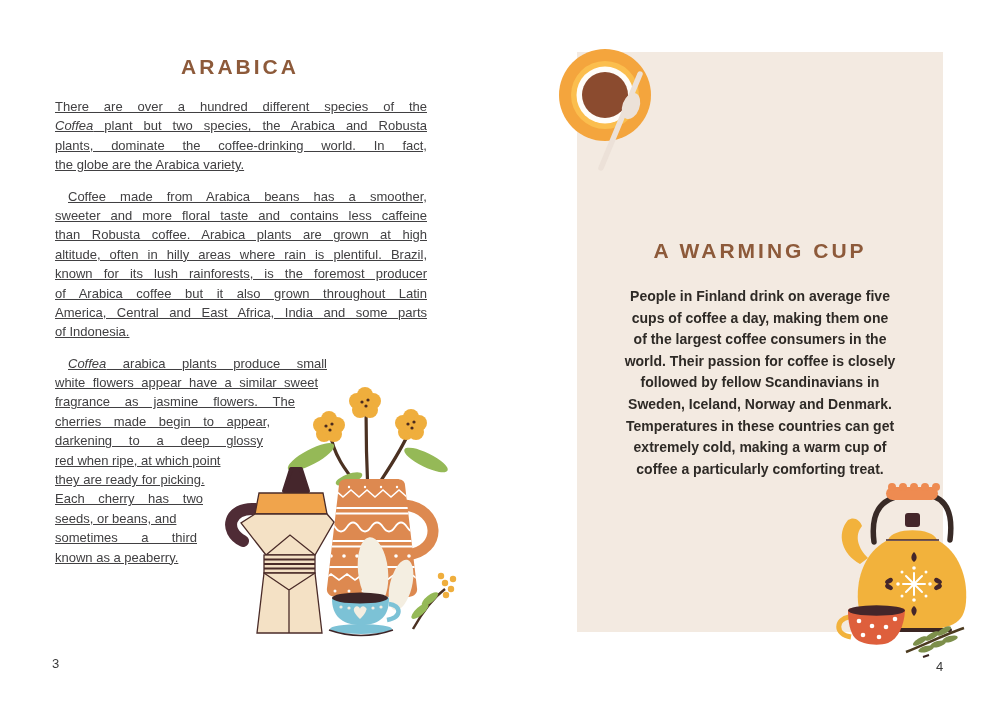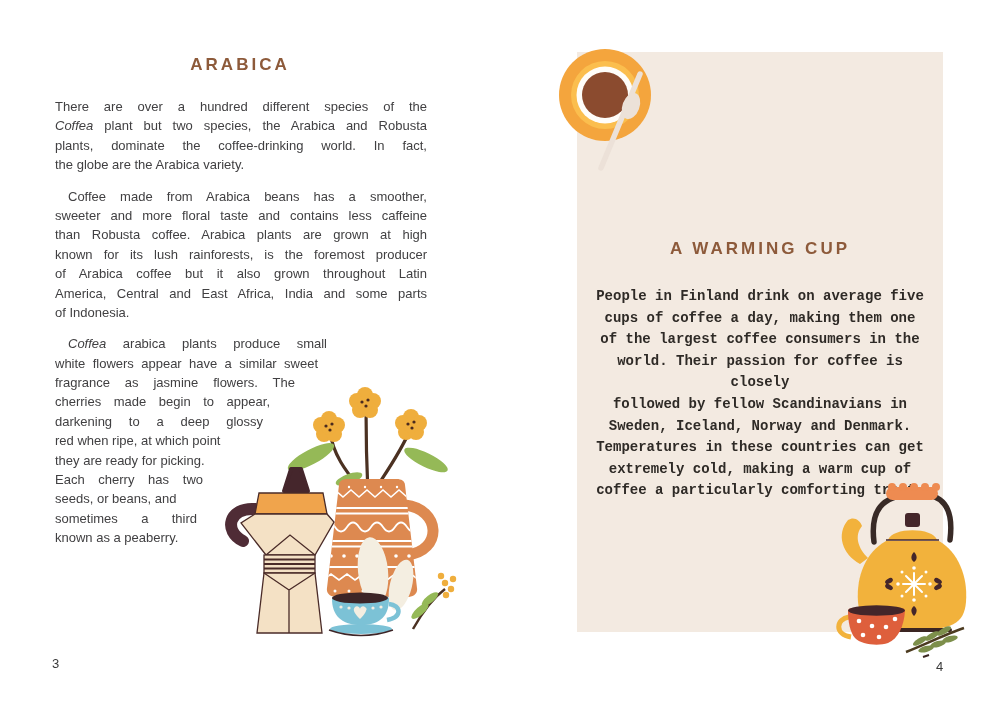--- a/index.html
+++ b/index.html
@@ -10,44 +10,43 @@
   }
   html,body{margin:0;padding:0;}
   body{
     width:1000px;height:705px;position:relative;overflow:hidden;
     background:#ffffff;
     font-family:"Liberation Sans", sans-serif;
   }
   
   .chapter-title{
     position:absolute;
-    font-weight:bold;font-size:17px;letter-spacing:3px;
+    font-weight:bold;font-size:21px;letter-spacing:3px;
     color:var(--accent);text-align:center;
   }
   #title-left{left:55px;top:55px;width:370px;}
   #title-right{left:577px;top:239px;width:366px;}
   
   #left-col{
     position:absolute;left:55px;top:97px;width:372px;
     color:var(--body);font-size:13px;line-height:19.4px;
   }
-  .tl{height:19.4px;overflow:visible;text-align:left;}
+  .tl{height:19.4px;overflow:visible;text-align:left;text-decoration:underline;}
   .tl.s{text-align:justify;text-align-last:justify;}
   .ind{text-indent:13px;margin-top:12px;}
   .it{font-style:italic;}
   
   #panel{
     position:absolute;left:577px;top:52px;width:366px;height:580px;
     background:var(--panel);
   }
   #right-body{
     position:absolute;left:590px;top:286px;width:340px;
     color:var(--rtext);font-weight:bold;font-size:14px;line-height:21.6px;
     text-align:center;
-    font-family:Liberation Mono, monospace;
   }
   .page-num{
     position:absolute;font-size:13px;color:#3a3a3a;
   }
   #pn-left{left:52px;top:656px;}
   #pn-right{left:936px;top:659px;}
   svg{position:absolute;display:block;}
   #ill-left{left:213px;top:383px;}
   #ill-cup-top{left:548px;top:38px;}
   #ill-kettle{left:830px;top:480px;}
@@ -63,20 +62,21 @@
     <div class="tl s">There are over a hundred different species of the</div>
     <div class="tl s"><span class="it">Coffea</span> <span>plant but two species, the Arabica and Robusta</span></div>
     <div class="tl s">plants, dominate the coffee-drinking world. In fact,</div>
     <div class="tl">the globe are the Arabica variety.</div>
   </div>
 
   <div>
     <div class="tl s ind">Coffee made from Arabica beans has a smoother,</div>
     <div class="tl s">sweeter and more floral taste and contains less caffeine</div>
     <div class="tl s">than Robusta coffee. Arabica plants are grown at high</div>
+    <div class="tl s">altitude, often in hilly areas where rain is plentiful. Brazil,</div>
     <div class="tl s">known for its lush rainforests, is the foremost producer</div>
     <div class="tl s">of Arabica coffee but it also grown throughout Latin</div>
     <div class="tl s">America, Central and East Africa, India and some parts</div>
     <div class="tl">of Indonesia.</div>
   </div>
 
   <div>
     <div class="tl s ind" style="width:272px"><span class="it">Coffea</span> <span>arabica plants produce small</span></div>
     <div class="tl s" style="width:263px">white flowers appear have a similar sweet</div>
     <div class="tl s" style="width:240px">fragrance as jasmine flowers. The</div>

